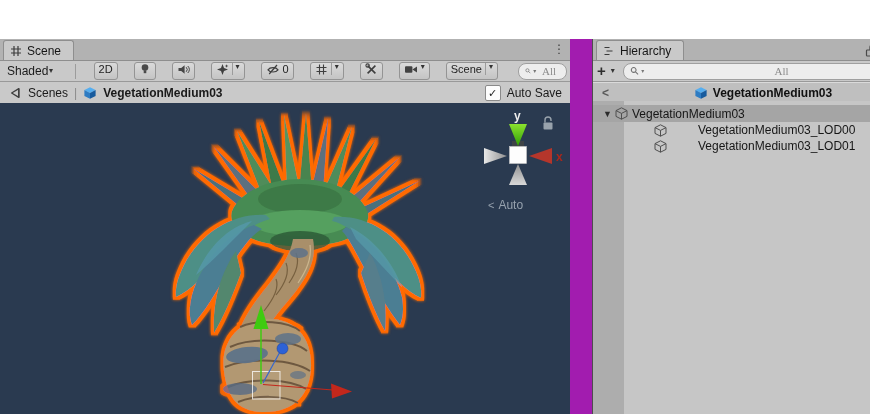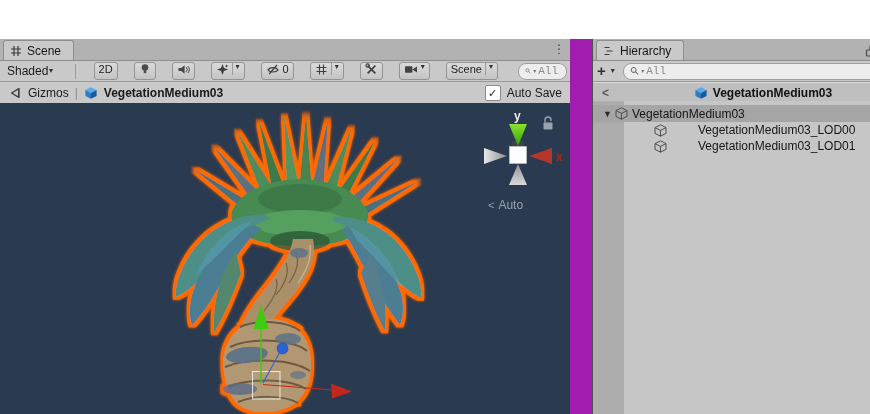--- a/index.html
+++ b/index.html
@@ -11,21 +11,21 @@
   .kebab{position:absolute;top:3px;font-size:12px;color:#3C3C3C;cursor:default;line-height:15px;}
   
   .toolbar{height:20px;background:#C9C9C9;border-bottom:1px solid #999;display:flex;align-items:center;padding:0 3px;gap:16px;}
   .dd-shaded{width:112px;height:17px;display:flex;align-items:center;font-size:12px;color:#1A1A1A;padding:0 4px;}
   .dd-shaded .lbl{flex:1;}
   .vsep{width:1px;height:15px;background:#9C9C9C;margin:0 2px;}
   .tb{height:16px;border:1px solid #949494;background:linear-gradient(#DADADA,#C4C4C4);border-radius:3px;display:flex;align-items:flex-start;justify-content:center;font-size:11px;color:#222;padding:0 4px;gap:3px;}
   .tb .innersep{width:1px;height:12px;background:#9C9C9C;}
   .caret{font-size:8px;color:#333;line-height:8px;}
   .search{height:15px;border:1px solid #9F9F9F;background:#EDEDED;border-radius:8px;display:flex;align-items:center;padding:0 6px;gap:2px;}
-  .search input{border:none;background:transparent;outline:none;font-size:11px;color:#333;width:100%;font-family:Liberation Mono, monospace;padding:0;}
+  .search input{border:none;background:transparent;outline:none;font-size:11px;color:#333;width:100%;font-family:Liberation Serif, serif;padding:0;text-align:center;}
   .search input::placeholder{color:#8A8A8A;}
   .scaret{font-size:6px;color:#777;line-height:6px;}
   
   .breadcrumb{height:21px;background:#C9C9C9;border-bottom:1px solid #7C7C7C;display:flex;align-items:center;font-size:12px;color:#1A1A1A;padding:0 8px;gap:6px;}
   .crumb-name{font-weight:bold;}
   .pipe{color:#8B8B8B;}
   .spacer{flex:1;}
   .checkbox{width:14px;height:14px;background:#FDFDFD;border:1px solid #8A8A8A;border-radius:2px;display:flex;align-items:center;justify-content:center;font-size:11px;color:#222;line-height:12px;}
   
   .viewport{position:absolute;top:64px;left:0;width:570px;height:343px;background:#2A3A50;overflow:hidden;}
@@ -146,21 +146,21 @@
         <span class="scaret">▾</span>
         <input type="text" placeholder="All" style="">
       </div>
     </div>
 
     <div class="breadcrumb">
       <svg class="icon" width="14" height="14" viewBox="0 0 14 14">
         <polygon points="10.8,2.6 3.6,7 10.8,11.4" fill="none" stroke="#3E3E3E" stroke-width="1.3" stroke-linejoin="round"></polygon>
         <line x1="10.8" y1="2.6" x2="10.8" y2="11.4" stroke="#3E3E3E" stroke-width="1.3"></line>
       </svg>
-      <span>Gizmos</span>
+      <span>Scenes</span>
       <span class="pipe">|</span>
       <svg class="icon" width="14" height="14" viewBox="0 0 14 14">
         <polygon points="7,1.2 12.6,4.1 7,7 1.4,4.1" fill="#55AEF0"></polygon>
         <polygon points="1.4,4.1 7,7 7,12.8 1.4,9.9" fill="#2E7CC3"></polygon>
         <polygon points="12.6,4.1 7,7 7,12.8 12.6,9.9" fill="#175B9E"></polygon>
       </svg>
       <span class="crumb-name">VegetationMedium03</span>
       <span class="spacer"></span>
       <span class="checkbox">
           <span>✓</span>

